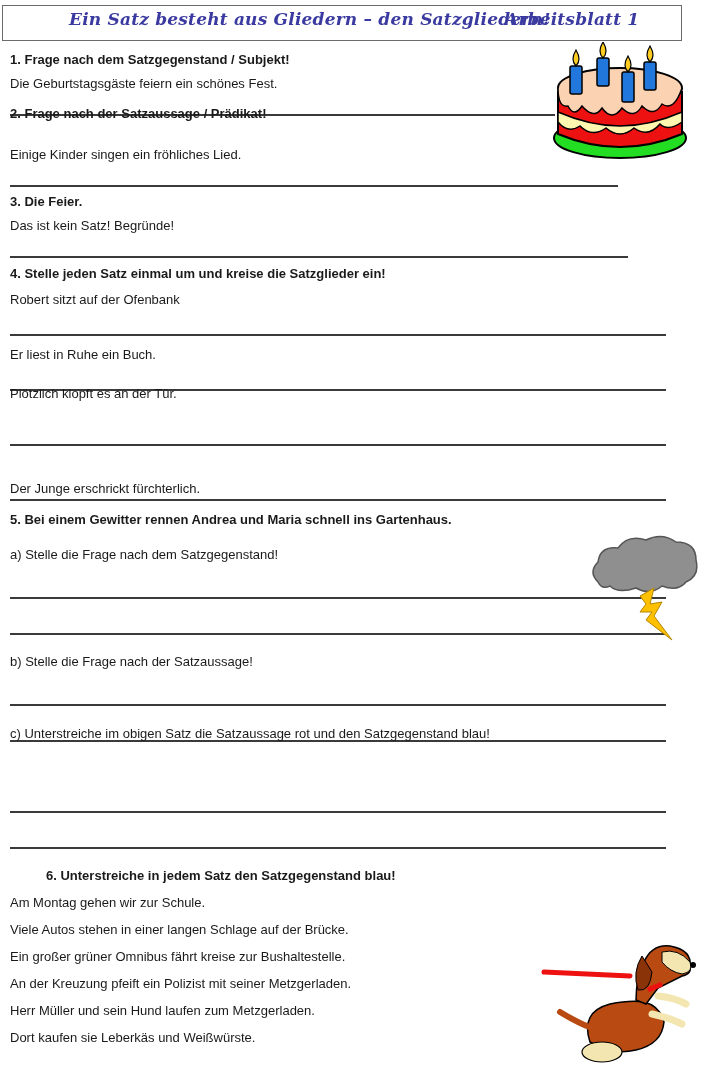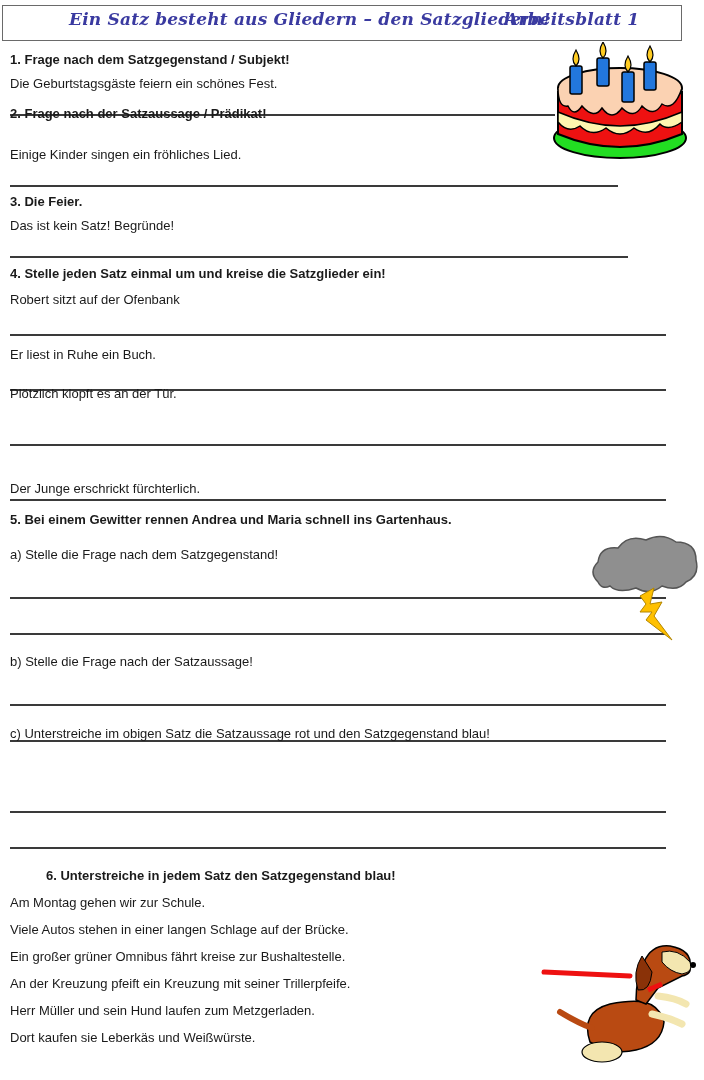--- a/index.html
+++ b/index.html
@@ -53,21 +53,21 @@
 <div class="line" style="top:704px; width:656px;"></div>
 <div class="line" style="top:740px; width:656px;"></div>
 <div class="t" style="top:724px;">c) Unterstreiche im obigen Satz die Satzaussage rot und den Satzgegenstand blau!</div>
 <div class="line" style="top:811px; width:656px;"></div>
 <div class="line" style="top:847px; width:656px;"></div>
 
 <div class="t b" style="top:866px;margin-left:36px;">6. Unterstreiche in jedem Satz den Satzgegenstand blau!</div>
 <div class="t" style="top:893px;">Am Montag gehen wir zur Schule.</div>
 <div class="t" style="top:920px;">Viele Autos stehen in einer langen Schlage auf der Brücke.</div>
 <div class="t" style="top:947px;">Ein großer grüner Omnibus fährt kreise zur Bushaltestelle.</div>
-<div class="t" style="top:974px;">An der Kreuzung pfeift ein Kreuzung mit seiner Trillerpfeife.</div>
+<div class="t" style="top:974px;">An der Kreuzung pfeift ein Polizist mit seiner Metzgerladen.</div>
 <div class="t" style="top:1001px;">Herr Müller und sein Hund laufen zum Metzgerladen.</div>
 <div class="t" style="top:1028px;">Dort kaufen sie Leberkäs und Weißwürste.</div>
 
 <svg class="pic" style="left:550px; top:42px;" width="140" height="122" viewBox="0 0 140 122">
   <ellipse cx="70" cy="96" rx="66" ry="20" fill="#22dd22" stroke="#000" stroke-width="2"></ellipse>
   <path d="M8 50 L8 92 Q70 118 132 92 L132 50 Z" fill="#ee1111" stroke="#000" stroke-width="2"></path>
   <path d="M8 70 Q40 84 70 84 Q100 84 132 70 L132 80 Q118 90 110 82 Q98 96 84 86 Q70 98 56 86 Q42 96 30 84 Q18 92 8 80 Z" fill="#fff6b0" stroke="#000" stroke-width="1.5"></path>
   <ellipse cx="70" cy="46" rx="62" ry="20" fill="#fbd2b2" stroke="#000" stroke-width="2"></ellipse>
   <path d="M8 46 Q8 66 18 64 Q24 76 32 64 Q44 78 52 66 Q62 80 72 66 Q84 78 92 64 Q104 76 112 62 Q124 70 132 46" fill="#fbd2b2" stroke="#000" stroke-width="1.5"></path>
   <g fill="#2277dd" stroke="#000" stroke-width="1.5">

